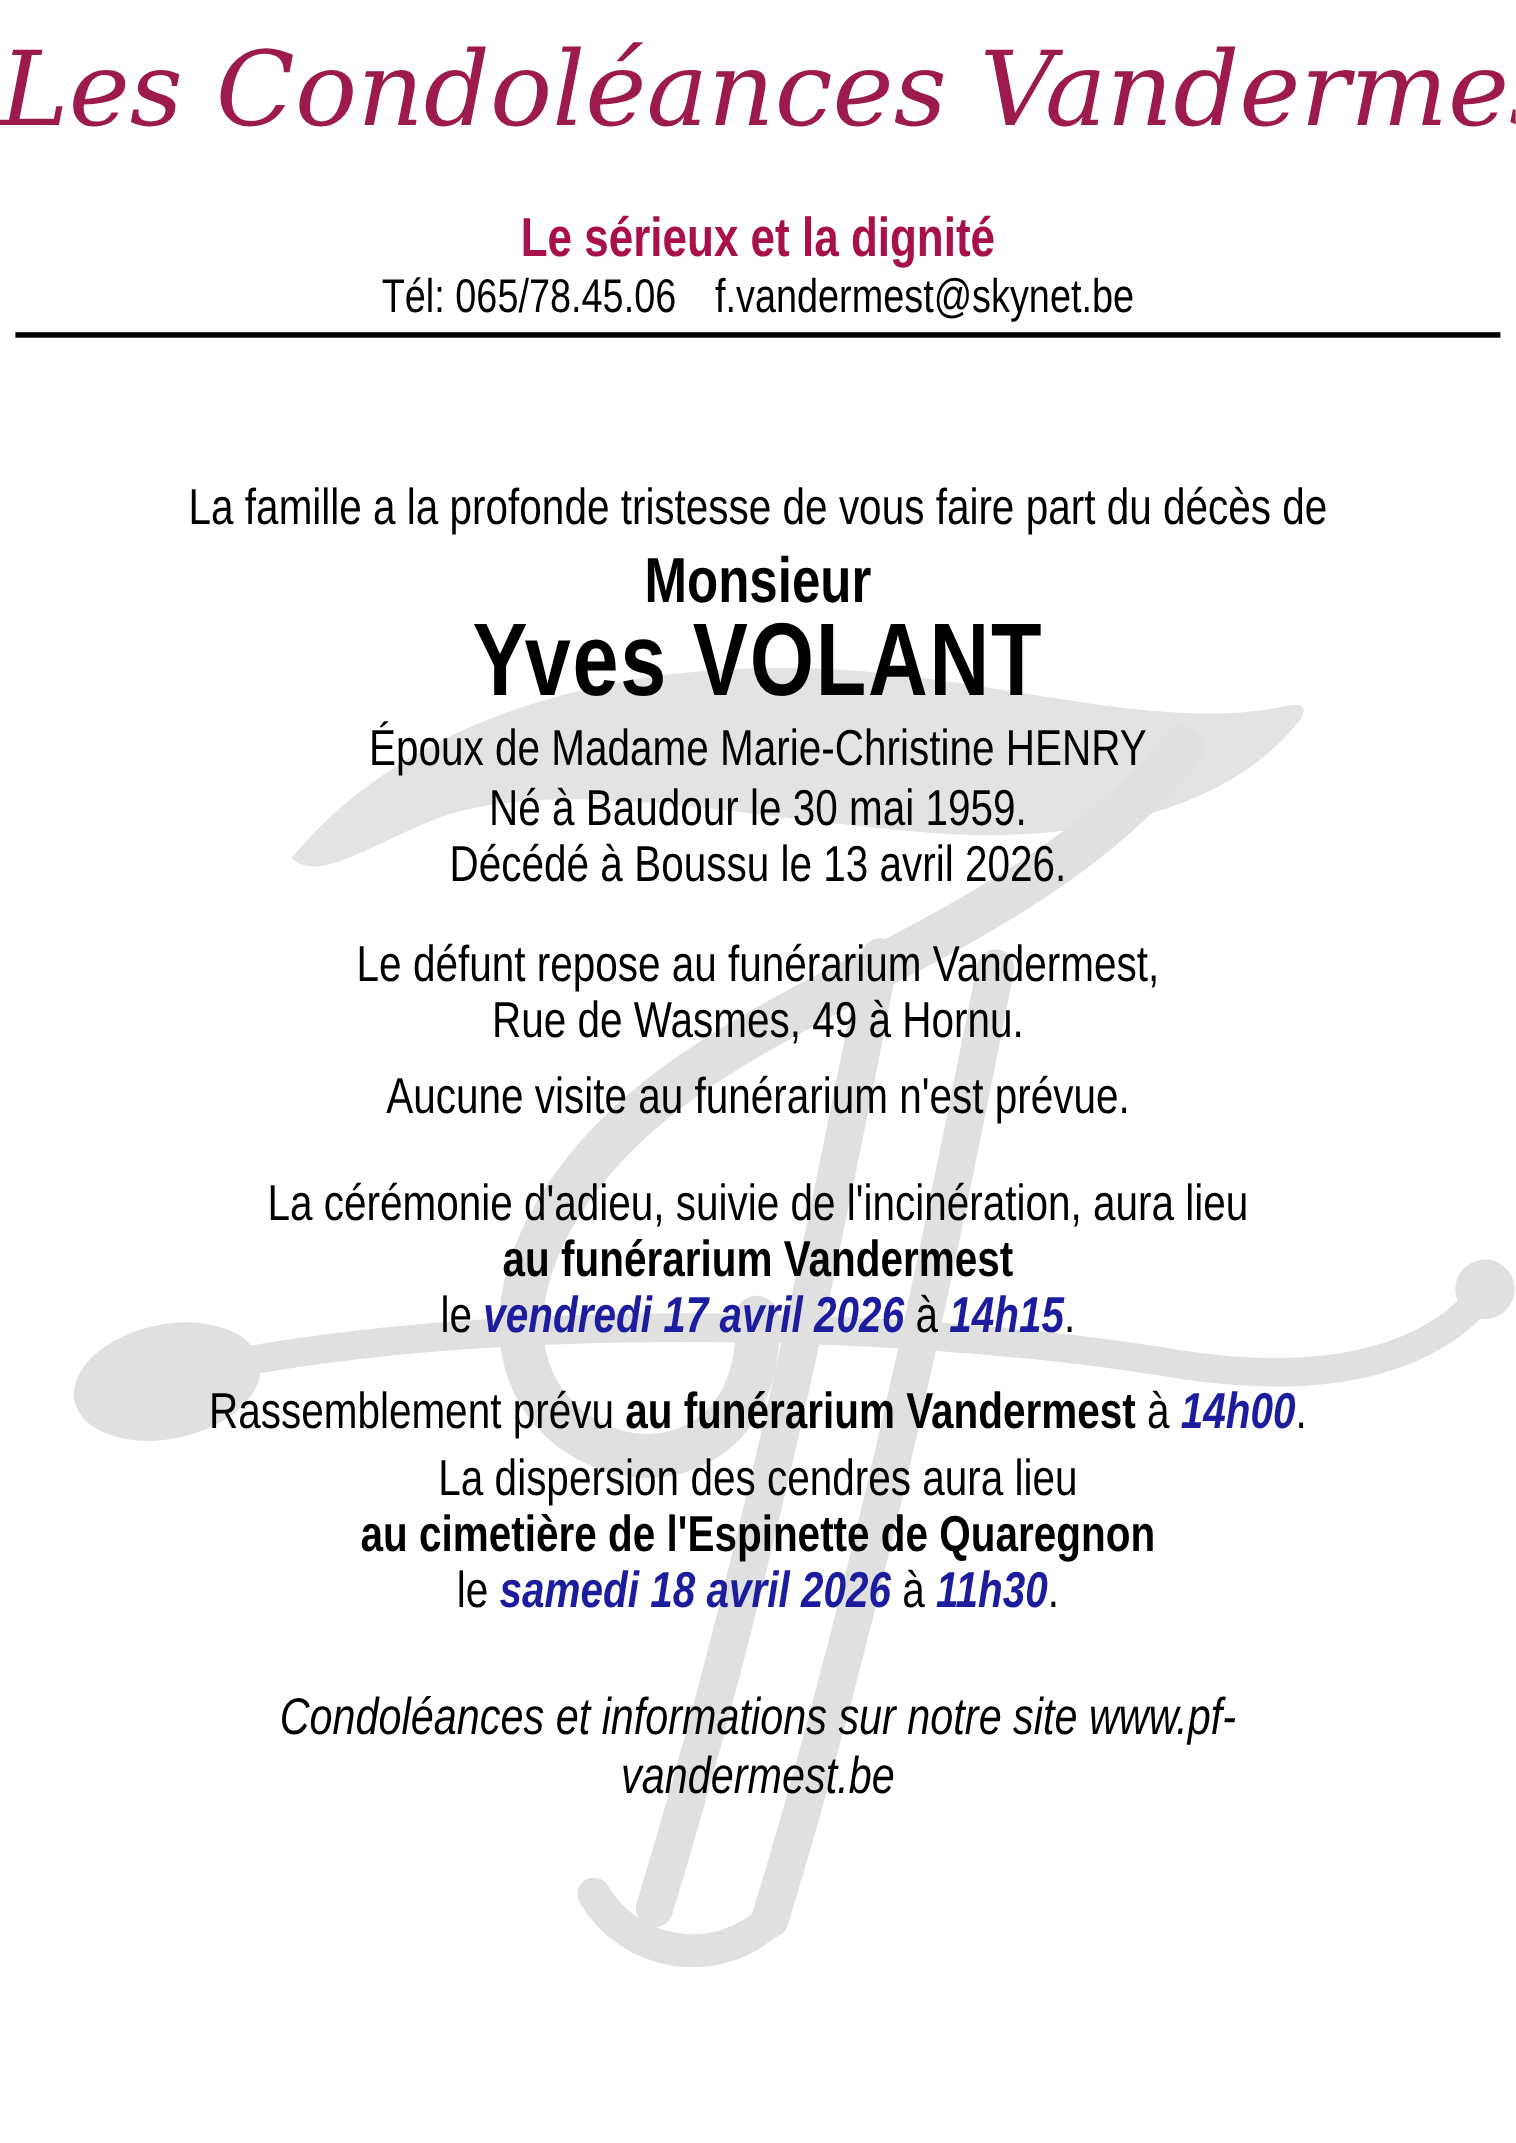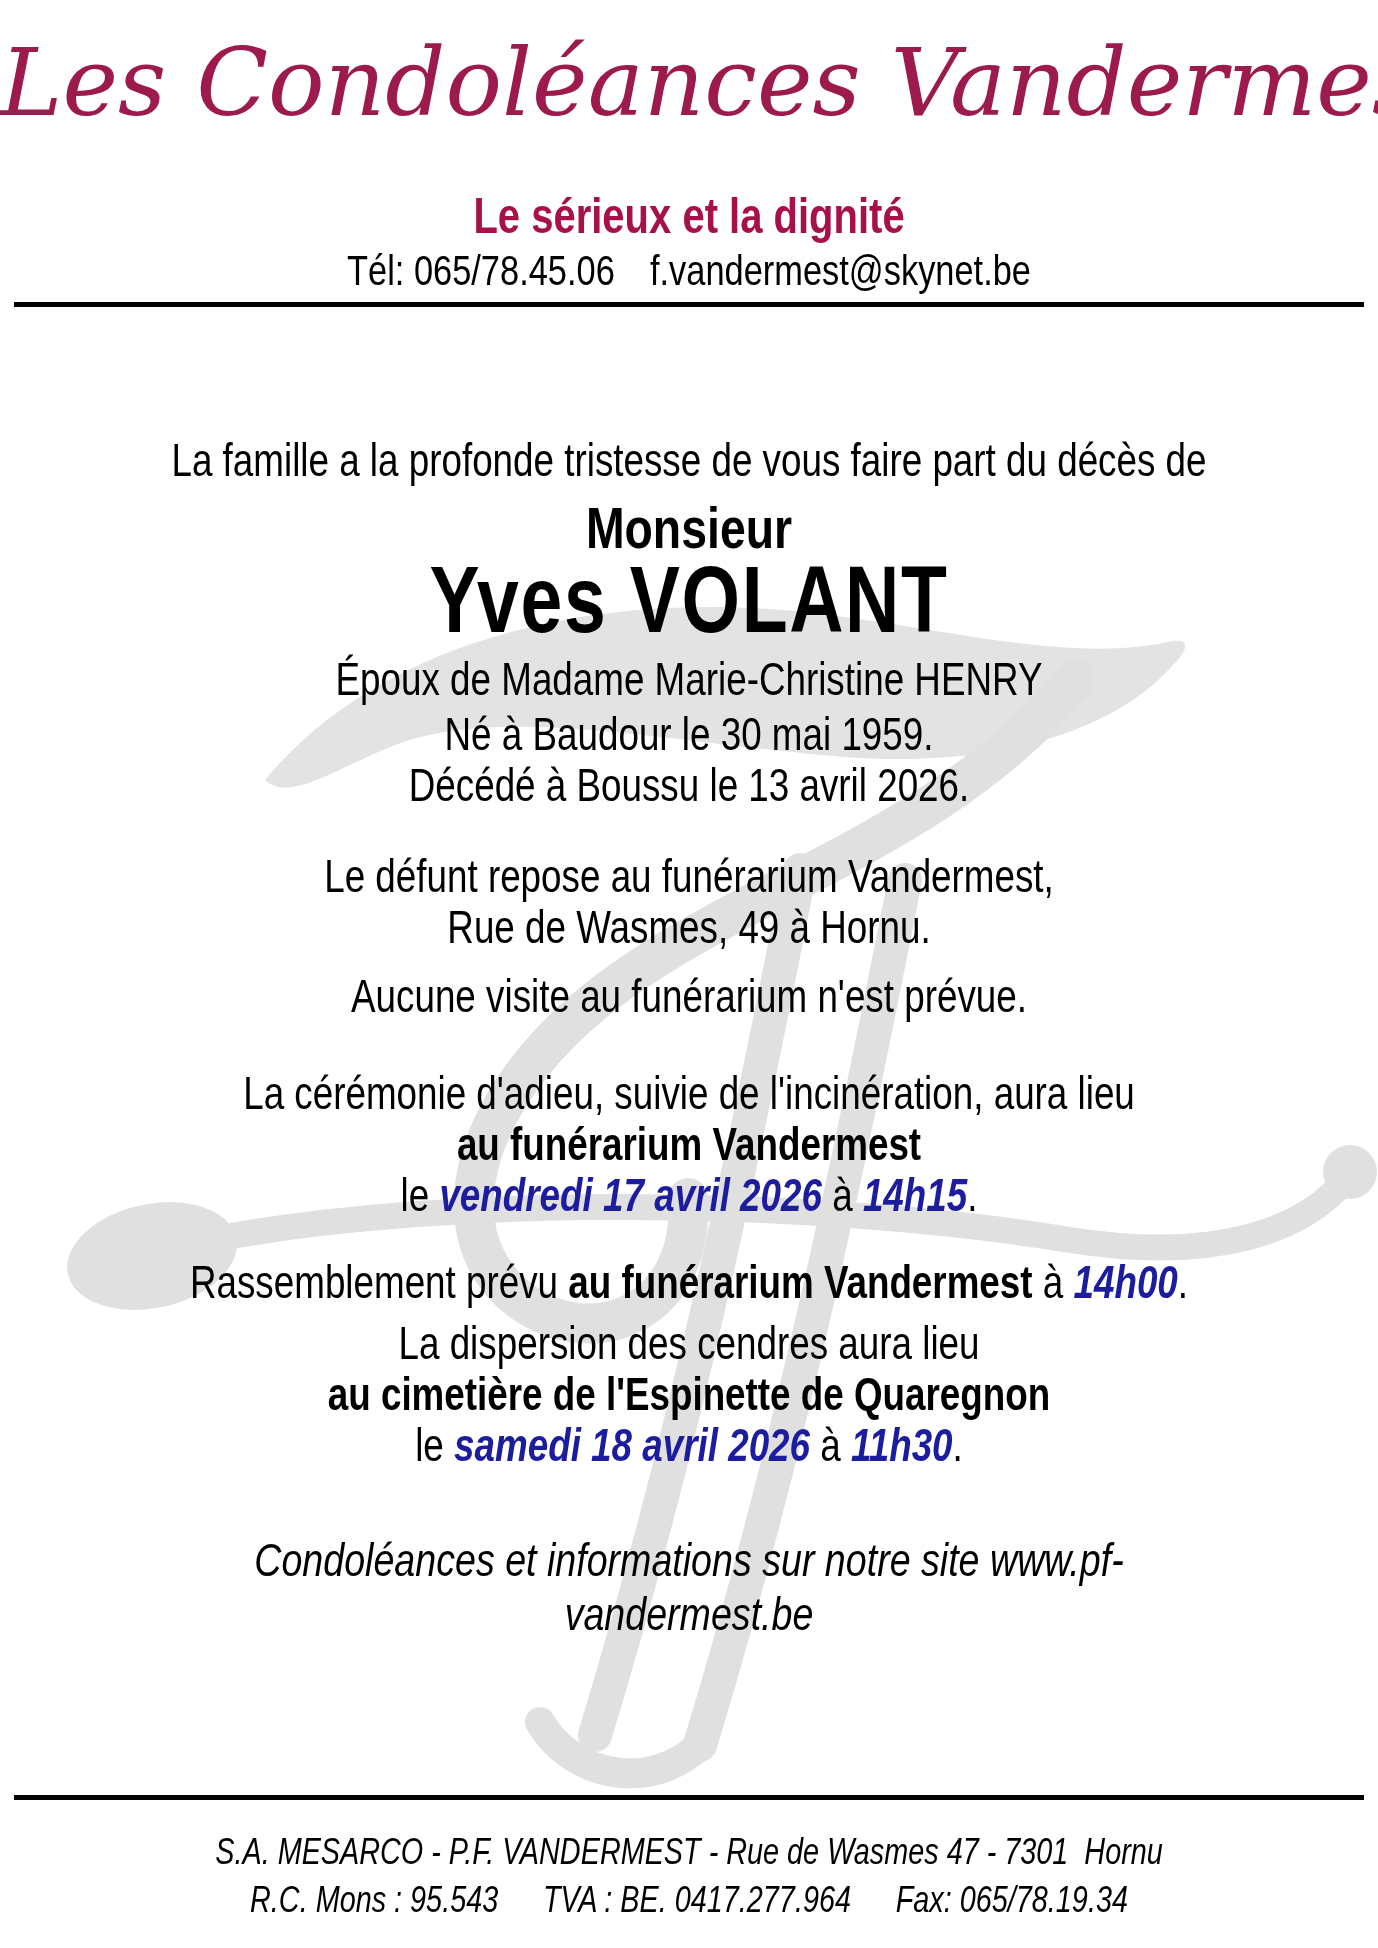--- a/index.html
+++ b/index.html
@@ -136,25 +136,14 @@
         <span>le</span>
         <span class="blue">samedi 18 avril 2026</span>
         <span>à</span>
         <span class="blue">11h30</span><span>.</span>
       </span>
     </p>
 
     <p class="condolences">Condoléances et informations sur notre site www.pf-vandermest.be</p>
   </main>
 
-  <footer class="layer">
-    <hr class="footer-rule">
-    <div class="condensed">
-      <div class="f1">S.A. MESARCO - P.F. VANDERMEST - Rue de Wasmes 47 - 7301  Hornu</div>
-      <div class="f2">
-        <span>R.C. Mons : 95.543</span>
-        <span>TVA : BE. 0417.277.964</span>
-        <span>Fax: 065/78.19.34</span>
-      </div>
-    </div>
-  </footer>
 
 </div>
 
 </body></html>

